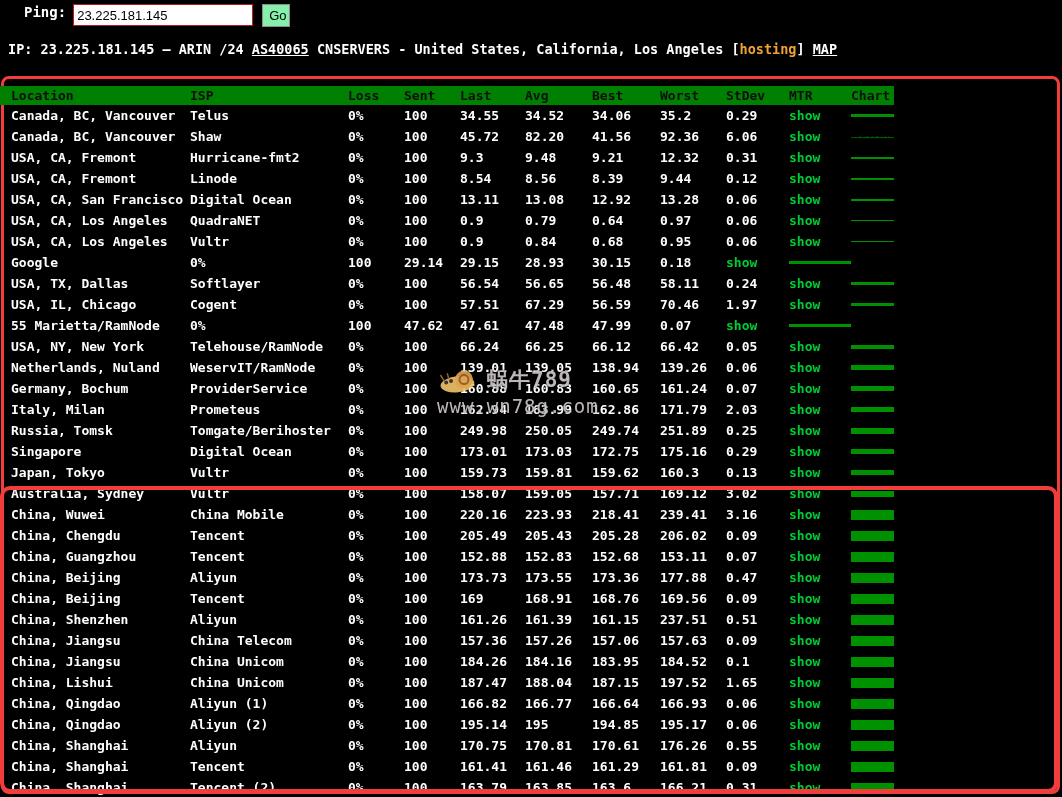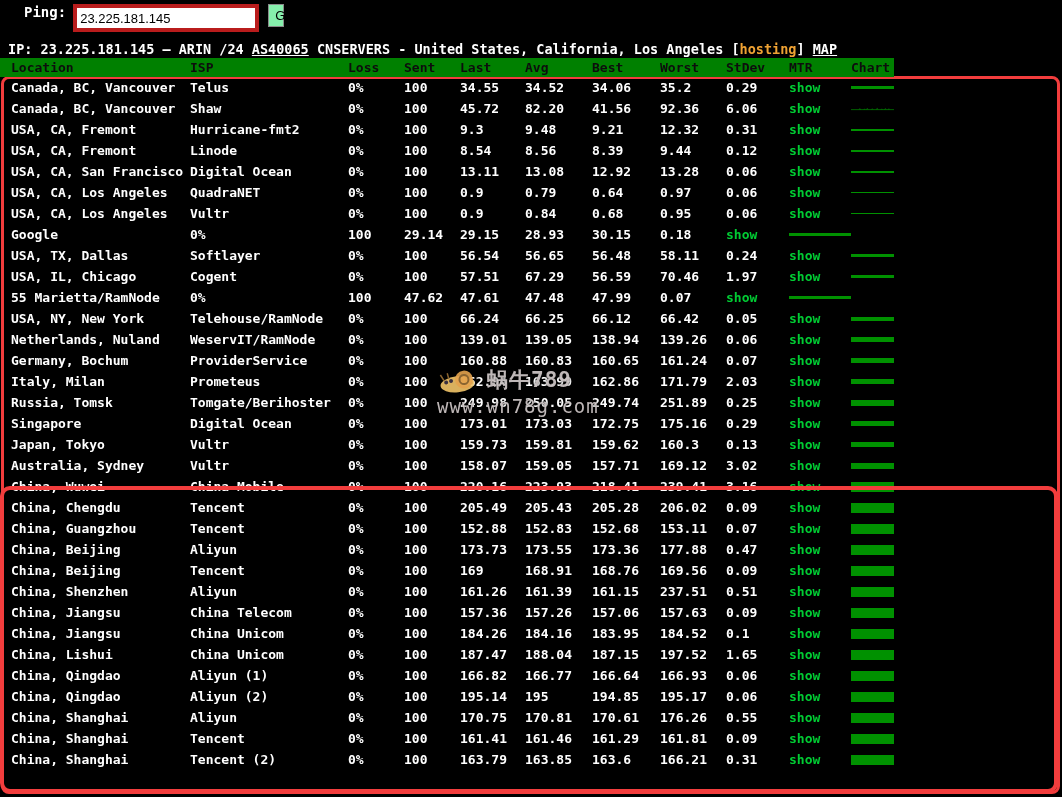--- a/index.html
+++ b/index.html
@@ -2,31 +2,31 @@
 <html style="--header-green: #008000; --link-green: #00cc33; --spark: #009100; --red: #f23d3d; --orange: #efa233;"><head>
 <meta charset="utf-8">
 <style>
   html,body{margin:0;padding:0;background:#000;width:1062px;height:797px;overflow:hidden;}
   .page{position:relative;width:1062px;height:797px;background:#000;font-family:"DejaVu Sans Mono","Liberation Mono",monospace;}
 
   
   .topbar{position:absolute;top:4px;left:24px;display:flex;align-items:flex-start;}
   .ping-label{color:#fff;font-weight:bold;font-size:14px;}
   .ping-input{margin-left:7px;width:172px;height:18px;background:#fff;color:#000;
-    border:4px solid #b91c1c;font-family:"Liberation Sans",sans-serif;font-size:13px;padding:1px 3px;}
-  .go-btn{margin-left:9px;width:16px;height:23px;background:#86efac;border:1px solid #8a8a8a;
+    border:1px solid #b91c1c;font-family:"Liberation Sans",sans-serif;font-size:13px;padding:1px 3px;}
+  .go-btn{margin-left:9px;width:28px;height:23px;background:#86efac;border:1px solid #8a8a8a;
     color:#000;font-family:"Liberation Sans",sans-serif;font-size:13px;line-height:1;}
 
   
   .ipline{position:absolute;top:41px;left:8px;color:#fff;font-weight:bold;font-size:13.5px;white-space:pre;}
   .ipline a{color:#fff;text-decoration:underline;cursor:pointer;}
   .tag{color:var(--orange);}
 
   
-  .table{position:absolute;top:58px;left:0;width:894px;}
+  .table{position:absolute;top:86px;left:0;width:894px;}
   .thead,.tr{display:grid;grid-template-columns:179px 158px 56px 56px 65px 67px 68px 66px 63px 62px 1fr;
     padding-left:11px;}
   .thead{background:var(--header-green);height:19px;line-height:19px;color:#0d0d0d;
     font-weight:bold;font-size:13px;}
   .tr{height:21px;line-height:21px;color:#fff;font-weight:bold;font-size:13px;}
   .td{overflow:hidden;white-space:nowrap;}
   .show-link{color:var(--link-green);cursor:pointer;text-decoration:none;}
   .chart-td{display:flex;align-items:center;}
   .spark{width:200px;background:var(--spark);}
   .spark-svg rect{fill:var(--spark);}

